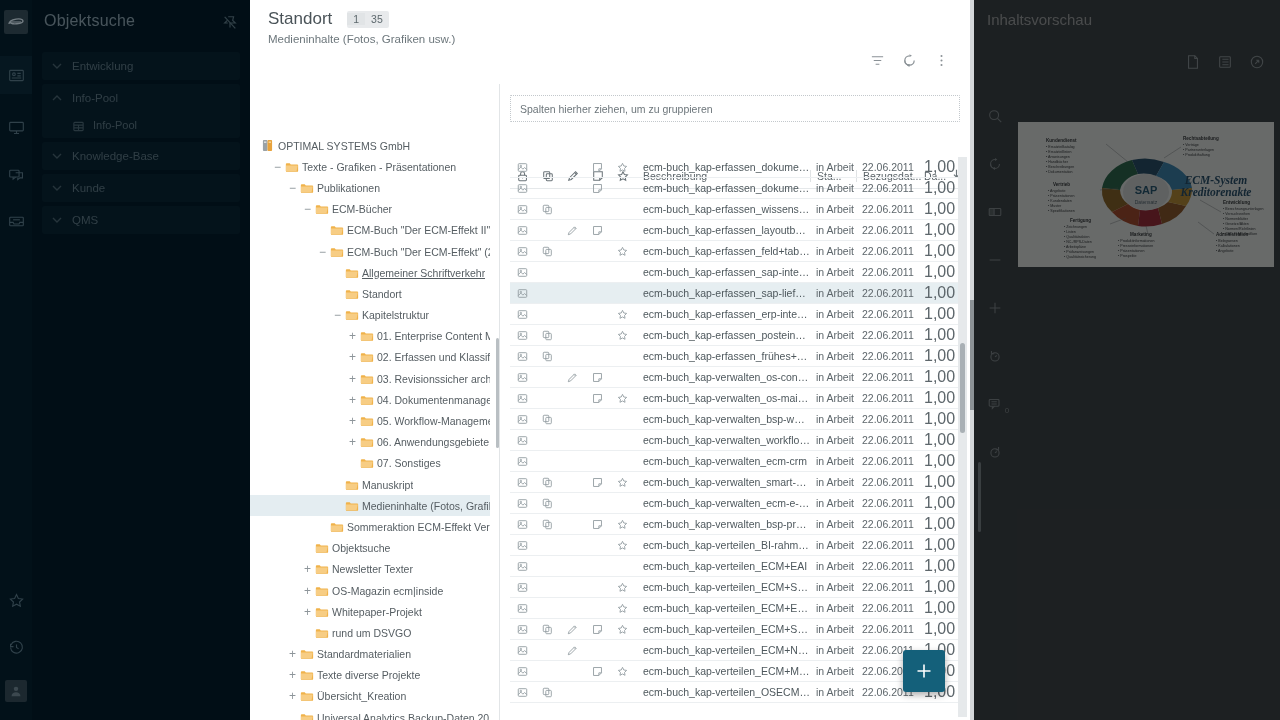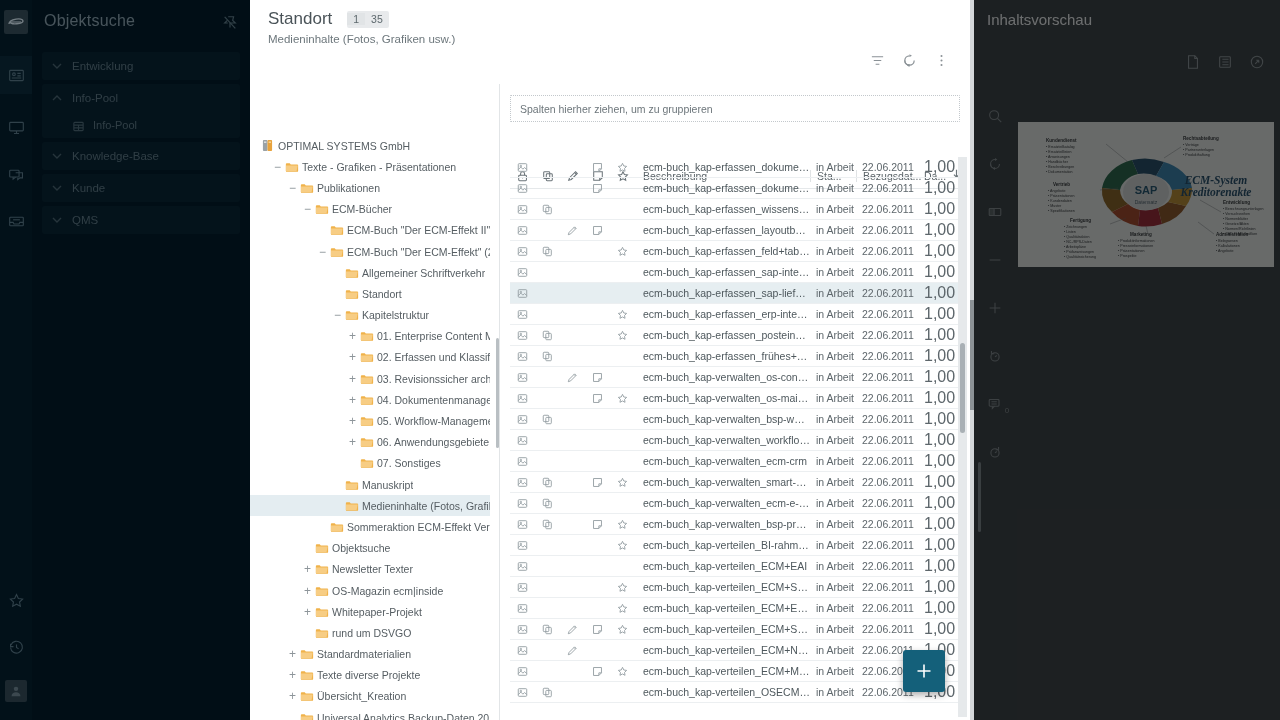--- a/index.html
+++ b/index.html
@@ -198,21 +198,21 @@
   }
   .fab svg { stroke: #ffffff; stroke-width: 1.6; }
 
   
   .preview {
     position: absolute; left: 970px; top: 0; width: 310px; height: 720px;
     background: #2f3335; z-index: 20;
   }
   .pv-title {
     position: absolute; left: 17px; top: 11px;
-    font-size: 15px; color: #ffffff;
+    font-size: 15px; color: #a3a3a3;
   }
   .pv-actions {
     position: absolute; right: 14px; top: 52px;
     display: flex; align-items: center; gap: 13px;
   }
   .pv-act { width: 19px; height: 19px; cursor: pointer;
     display:flex; align-items:center; justify-content:center; }
   .pv-act svg { stroke: #8d9497; fill: none; stroke-width: 1.2; }
   .pv-rail {
     position: absolute; left: 6px; top: 92px; width: 38px;
@@ -446,21 +446,21 @@
           <span class="tlabel">ECM-Buch "Der ECM-Effekt II" (2016)</span>
         </div>
         <div class="tree-row" style="padding-left: 65px;">
           <span class="tw">−</span>
           <span class="tfolder"><svg width="14" height="12" viewBox="0 0 16 13">
               <path d="M1 3.2c0-.6.4-1 1-1h3.4l1.2 1.3H14c.6 0 1 .4 1 1V11c0 .6-.4 1-1 1H2c-.6 0-1-.4-1-1z" fill="#f0b24a"></path>
               <path d="M1 4.8h13.6L13.2 11H1z" fill="#f7cd84"></path>
             </svg></span>
           <span class="tlabel">ECM-Buch "Der ECM-Effekt" (2011)</span>
         </div>
-        <div class="tree-row" style="padding-left: 80px;">
+        <div class="tree-row" style="padding-left: 80px; text-decoration: underline;">
           <span class="tw hidden"></span>
           <span class="tfolder"><svg width="14" height="12" viewBox="0 0 16 13">
               <path d="M1 3.2c0-.6.4-1 1-1h3.4l1.2 1.3H14c.6 0 1 .4 1 1V11c0 .6-.4 1-1 1H2c-.6 0-1-.4-1-1z" fill="#f0b24a"></path>
               <path d="M1 4.8h13.6L13.2 11H1z" fill="#f7cd84"></path>
             </svg></span>
           <span class="tlabel">Allgemeiner Schriftverkehr</span>
         </div>
         <div class="tree-row" style="padding-left: 80px;">
           <span class="tw hidden"></span>
           <span class="tfolder"><svg width="14" height="12" viewBox="0 0 16 13">

